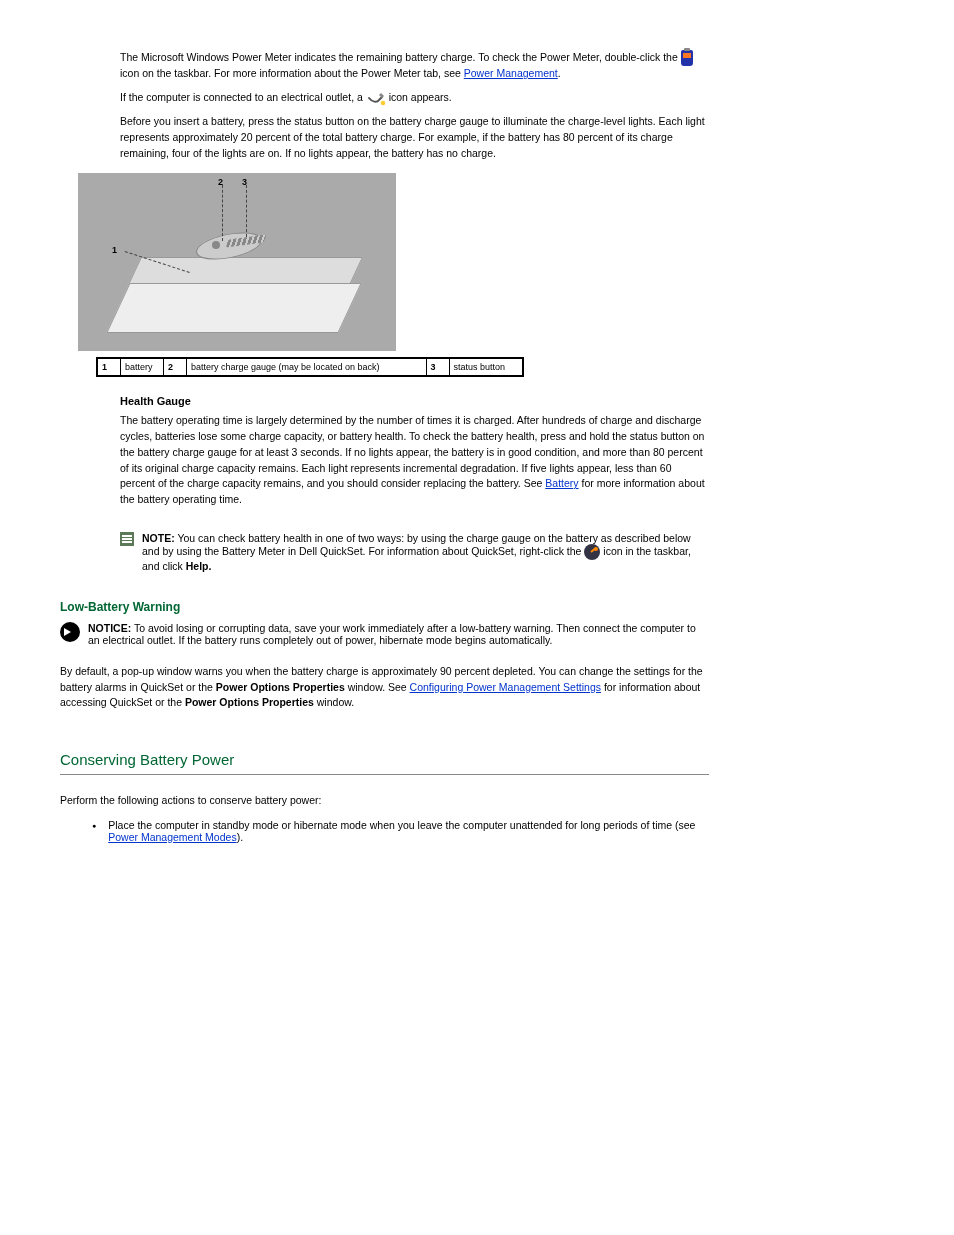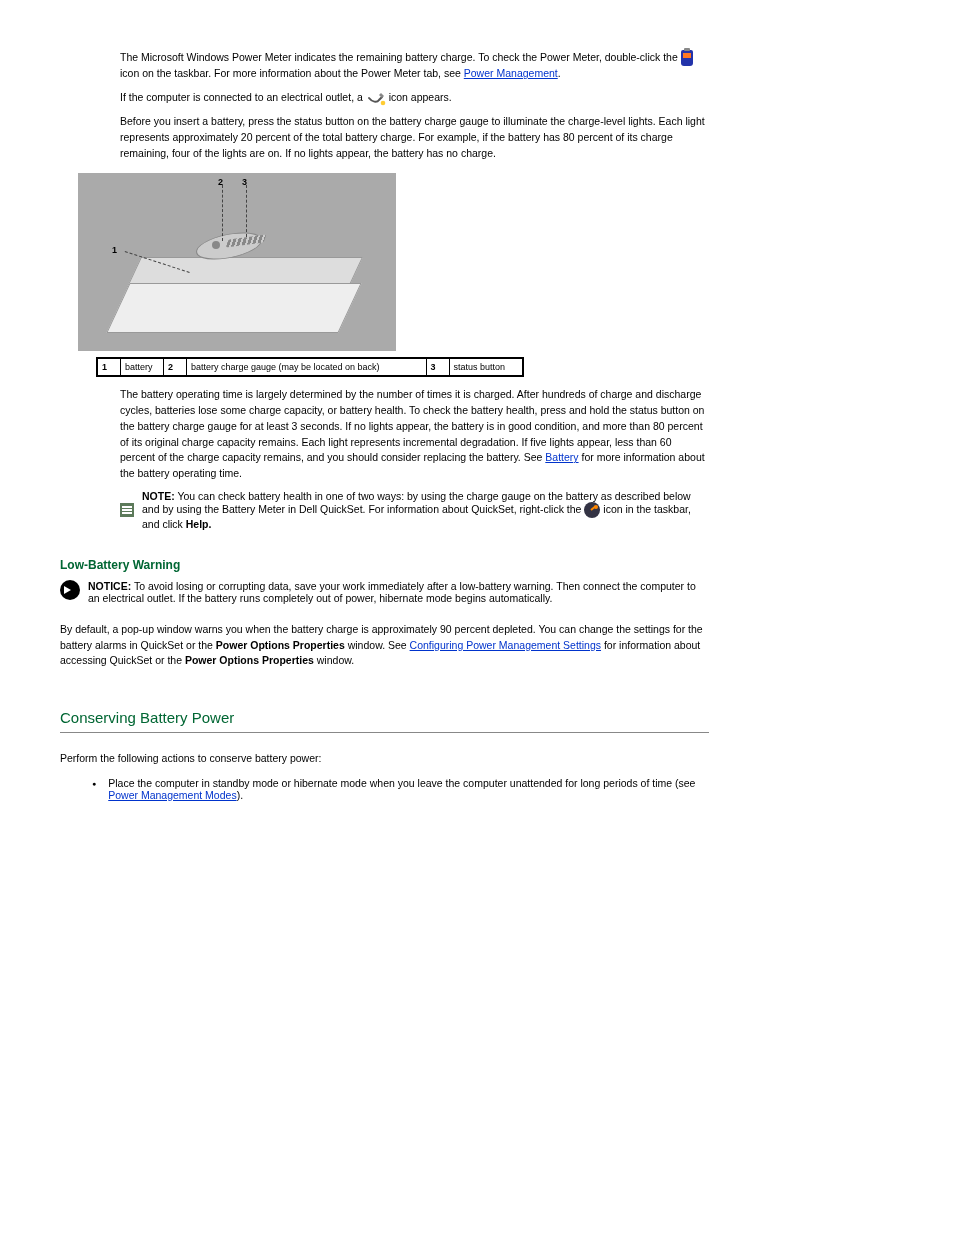--- a/index.html
+++ b/index.html
@@ -161,28 +161,29 @@
         <td class="num">2</td>
         <td>battery charge gauge (may be located on back)</td>
         <td class="num">3</td>
         <td>status button</td>
       </tr>
     </tbody>
       </table>
   </div>
 
   <div class="ind">
+    <h3 class="subhead">Health Gauge</h3>
     <p>
       <span>The battery operating time is largely determined by the number of times it is charged. After hundreds of charge and discharge cycles, batteries lose some charge capacity, or battery health. To check the battery health, press and hold the status button on the battery charge gauge for at least 3 seconds. If no lights appear, the battery is in good condition, and more than 80 percent of its original charge capacity remains. Each light represents incremental degradation. If five lights appear, less than 60 percent of the charge capacity remains, and you should consider replacing the battery. See </span>
       <span class="link">Battery</span>
       <span> for more information about the battery operating time.</span>
     </p>
   </div>
 
-  <div class="note-row" style="padding-left:60px; margin-top:8px;align-items:center;">
+  <div class="note-row" style="padding-left:60px; margin-top:24px;">
      <span class="note-icon"></span>
      <span class="txt">
         <b>NOTE:</b>
         <span>You can check battery health in one of two ways: by using the charge gauge on the battery as described below and by using the Battery Meter in Dell QuickSet. For information about QuickSet, right-click the </span>
         <span class="meter-icon"></span>
         <span> icon in the taskbar, and click </span>
         <b>Help.</b>
      </span>
   </div>
 

